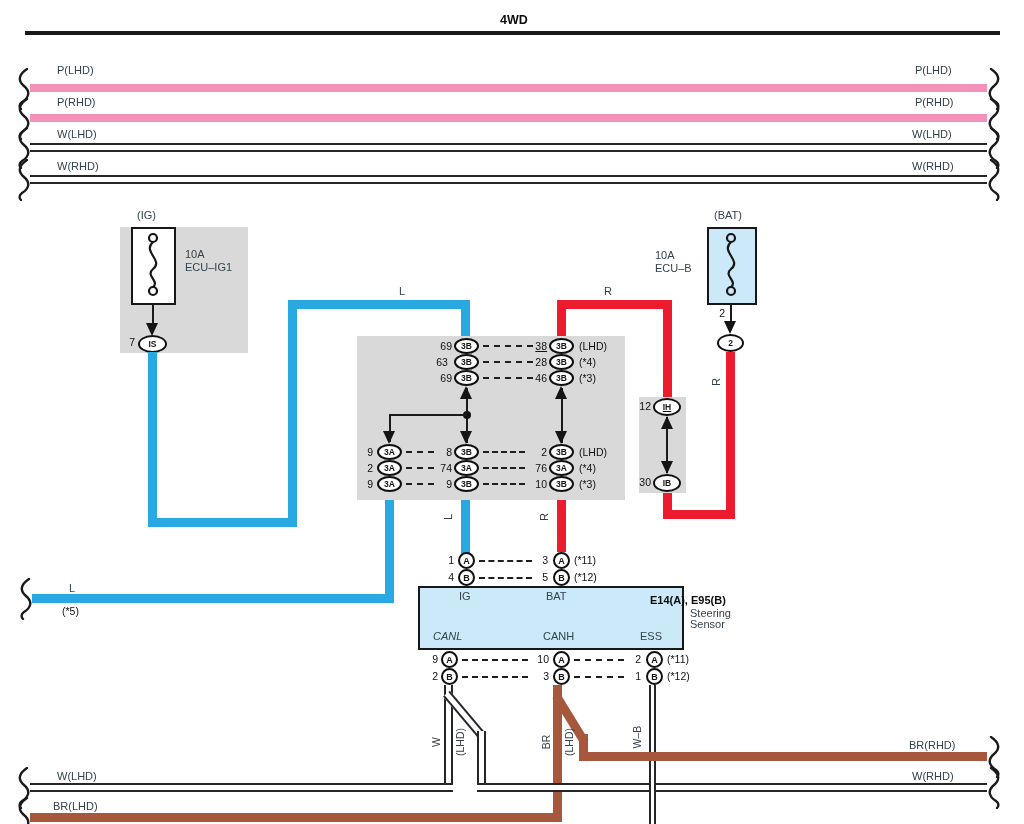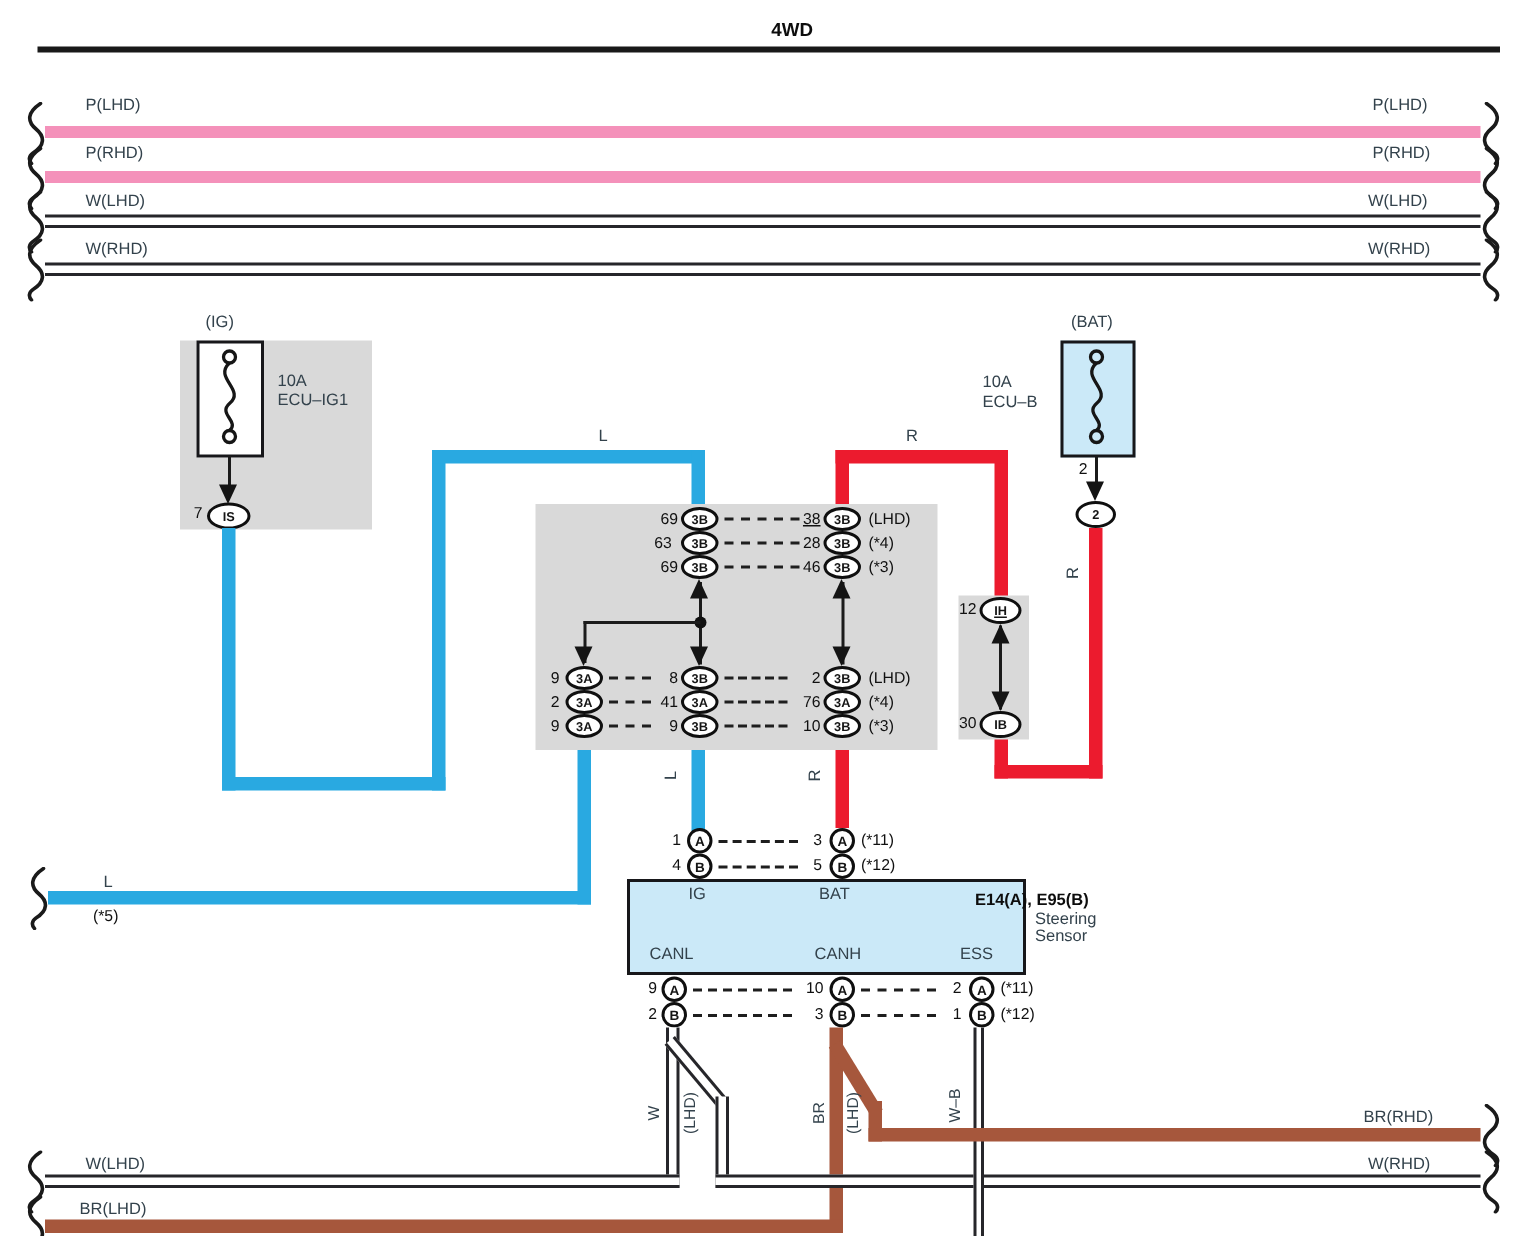--- a/index.html
+++ b/index.html
@@ -33,21 +33,21 @@
   .bluebox{position:absolute;background:#CBE9F8;border:2.3px solid #17171a;box-sizing:border-box;}
   .whitebox{position:absolute;background:#fff;border:2.6px solid #17171a;box-sizing:border-box;}
   .rule{position:absolute;background:#191919;}
   .title{position:absolute;font-size:12.5px;font-weight:bold;color:#0d0d0d;}
 </style>
 </head>
 <body>
 
 <div id="diagram">
 
-  <div class="title ctr" style="left:452px;top:13px;width:90px;text-align:right;">4WD</div>
+  <div class="title ctr" style="left:469px;top:13px;width:90px;">4WD</div>
   <div class="rule" style="left:25px;top:31px;width:975px;height:4px;"></div>
 
   <div class="lbl" style="left:57px;top:64px;">P(LHD)</div>
   <div class="wire pink" style="left:30px;top:84px;width:957px;height:8px;"></div>
   <div class="lbl" style="left:915px;top:64px;">P(LHD)</div>
 
   <div class="lbl" style="left:57px;top:96px;">P(RHD)</div>
   <div class="wire pink" style="left:30px;top:114px;width:957px;height:8px;"></div>
   <div class="lbl" style="left:915px;top:96px;">P(RHD)</div>
 
@@ -191,21 +191,21 @@
   <div class="num" style="left:434px;top:447px;width:18px;">8</div>
   <div class="oval" style="left:454px;top:444px;width:25px;height:16px;">3B</div>
   <div class="dash" style="left:483px;top:451px;width:42px;"></div>
   <div class="num" style="left:527px;top:447px;width:20px;">2</div>
   <div class="oval" style="left:549px;top:444px;width:25px;height:16px;">3B</div>
   <div class="note" style="left:579px;top:447px;">(LHD)</div>
 
   <div class="num" style="left:355px;top:463px;width:18px;">2</div>
   <div class="oval" style="left:377px;top:460px;width:25px;height:16px;">3A</div>
   <div class="dash" style="left:406px;top:467px;width:28px;"></div>
-  <div class="num" style="left:434px;top:463px;width:18px;">41</div>
+  <div class="num" style="left:434px;top:463px;width:18px;">74</div>
   <div class="oval" style="left:454px;top:460px;width:25px;height:16px;">3A</div>
   <div class="dash" style="left:483px;top:467px;width:42px;"></div>
   <div class="num" style="left:527px;top:463px;width:20px;">76</div>
   <div class="oval" style="left:549px;top:460px;width:25px;height:16px;">3A</div>
   <div class="note" style="left:579px;top:463px;">(*4)</div>
 
   <div class="num" style="left:355px;top:479px;width:18px;">9</div>
   <div class="oval" style="left:377px;top:476px;width:25px;height:16px;">3A</div>
   <div class="dash" style="left:406px;top:483px;width:28px;"></div>
   <div class="num" style="left:434px;top:479px;width:18px;">9</div>
@@ -225,21 +225,21 @@
   <div class="num" style="left:440px;top:572px;width:14px;">4</div>
   <div class="pinc" style="left:458px;top:569px;">B</div>
   <div class="dash" style="left:479px;top:577px;width:53px;"></div>
   <div class="num" style="left:533px;top:572px;width:15px;">5</div>
   <div class="pinc" style="left:553px;top:569px;">B</div>
   <div class="note" style="left:574px;top:572px;">(*12)</div>
 
   <div class="bluebox" style="left:418px;top:586px;width:266px;height:64px;"></div>
   <div class="lbl" style="left:459px;top:590px;">IG</div>
   <div class="lbl" style="left:546px;top:590px;">BAT</div>
-  <div class="lbl" style="left:433px;top:630px;">CANL</div>
+  <div class="lbl" style="left:433px;top:630px;font-style:italic;">CANL</div>
   <div class="lbl" style="left:543px;top:630px;">CANH</div>
   <div class="lbl" style="left:640px;top:630px;">ESS</div>
   <div class="lbl bold" style="left:650px;top:594px;">E14(A), E95(B)</div>
   <div class="lbl" style="left:690px;top:607px;">Steering</div>
   <div class="lbl" style="left:690px;top:618px;">Sensor</div>
 
   <div class="num" style="left:423px;top:654px;width:15px;">9</div>
   <div class="pinc" style="left:441px;top:651px;">A</div>
   <div class="dash" style="left:462px;top:659px;width:66px;"></div>
   <div class="num" style="left:530px;top:654px;width:19px;">10</div>

